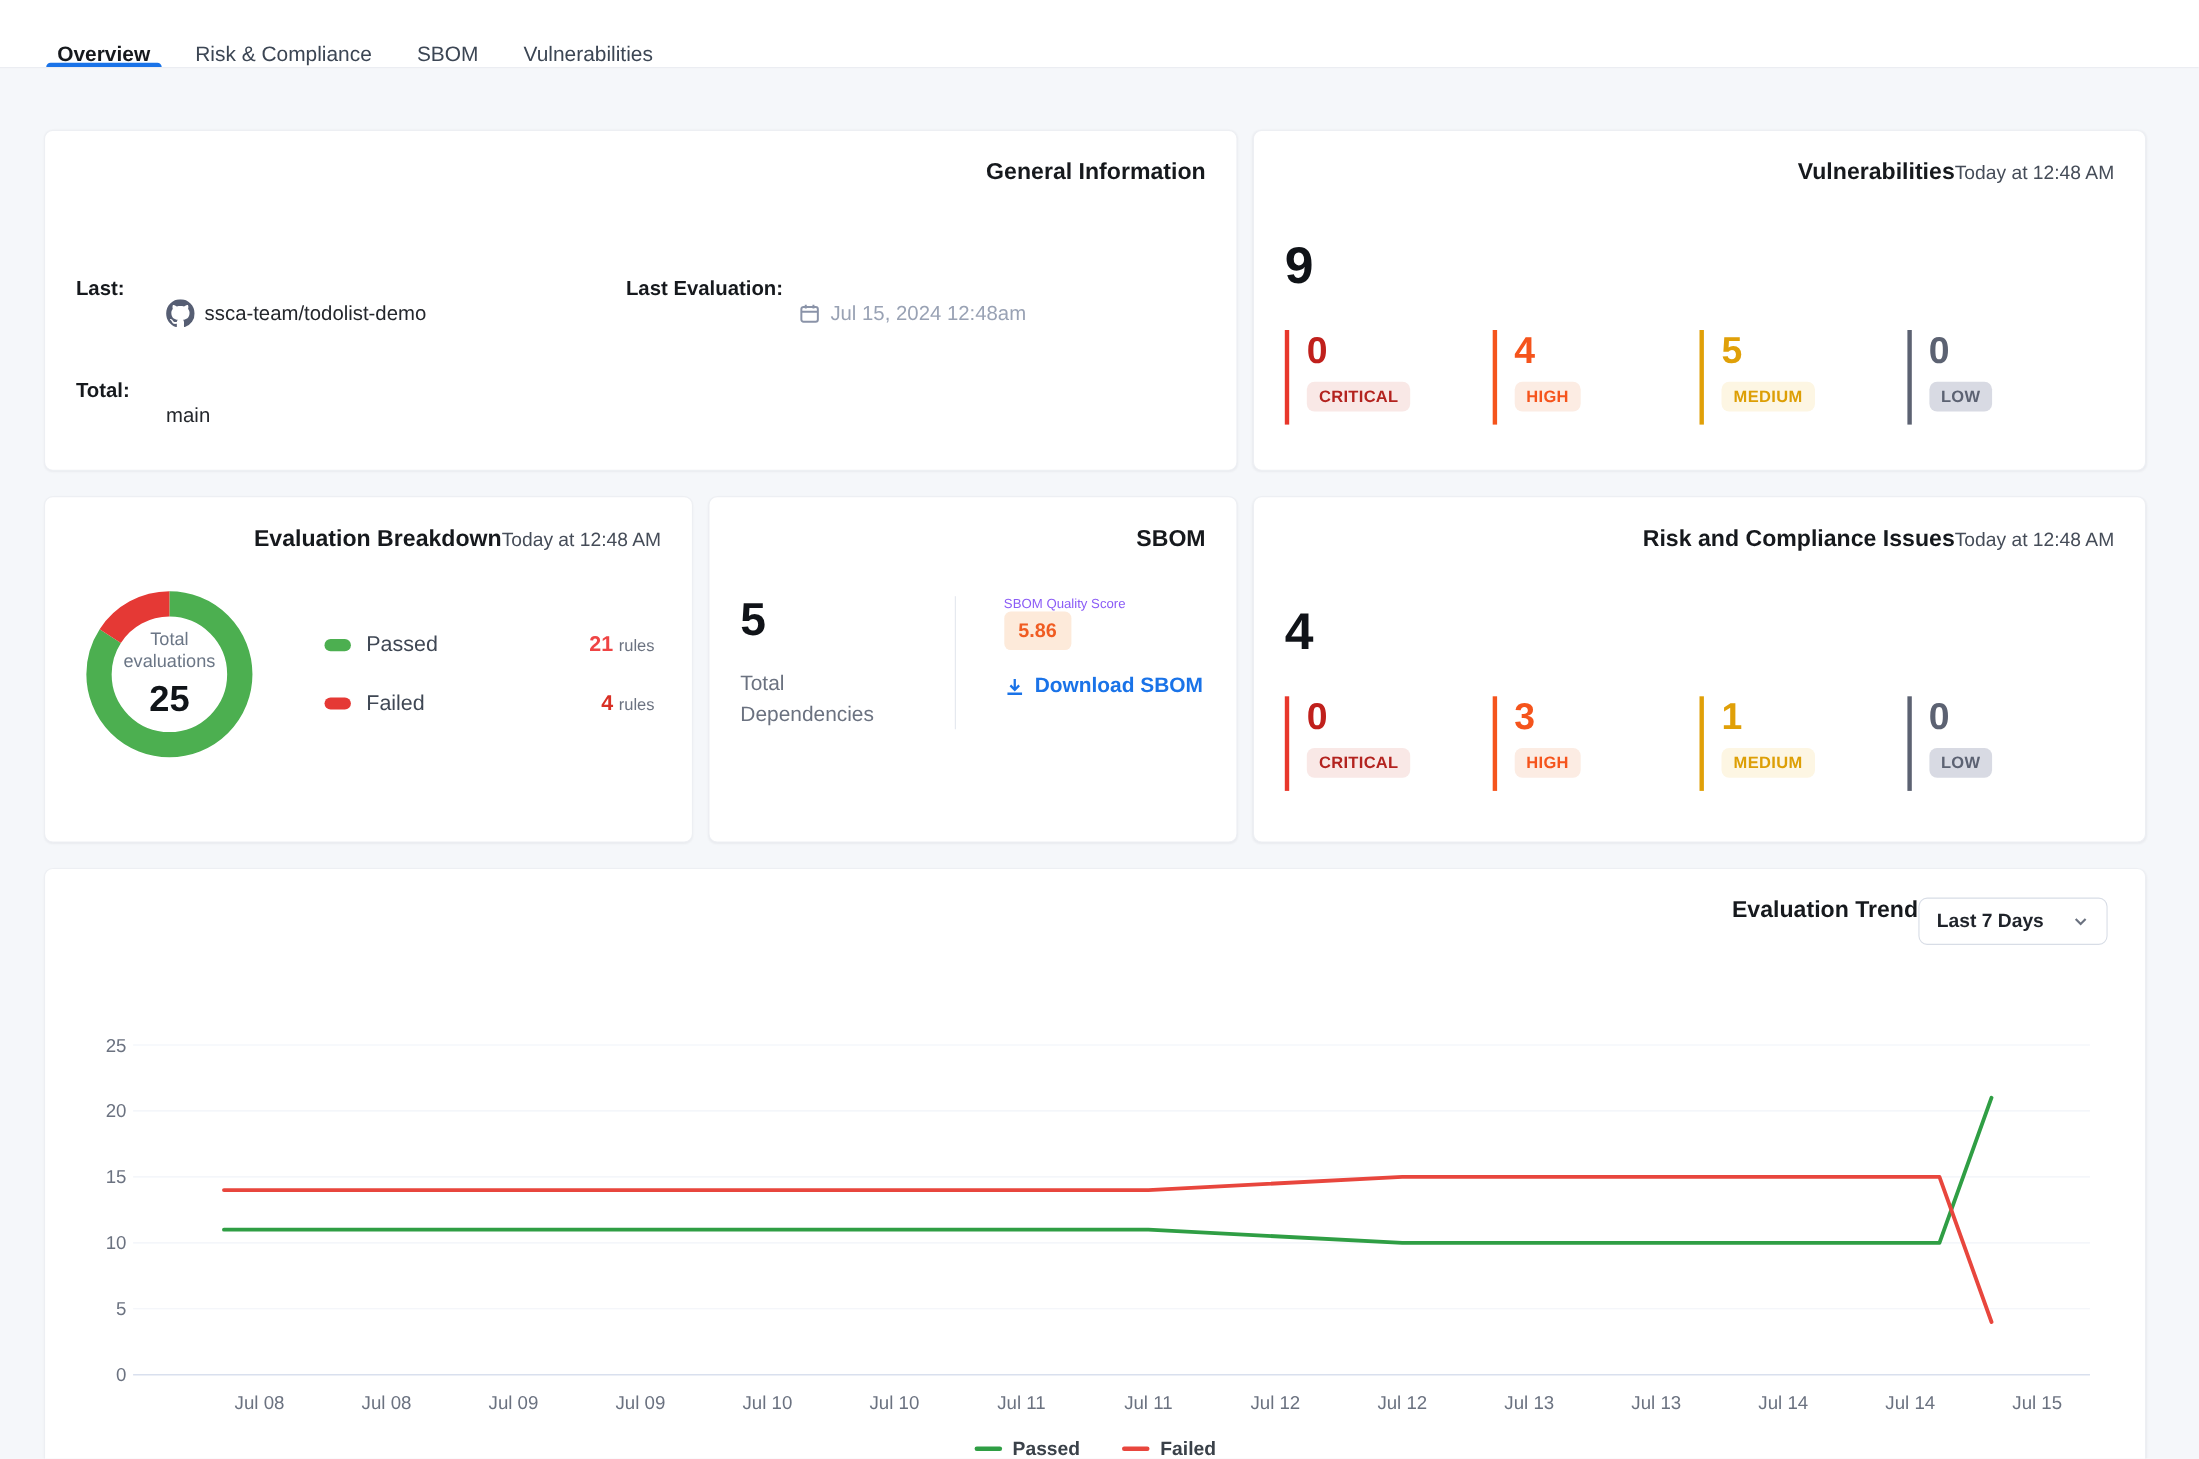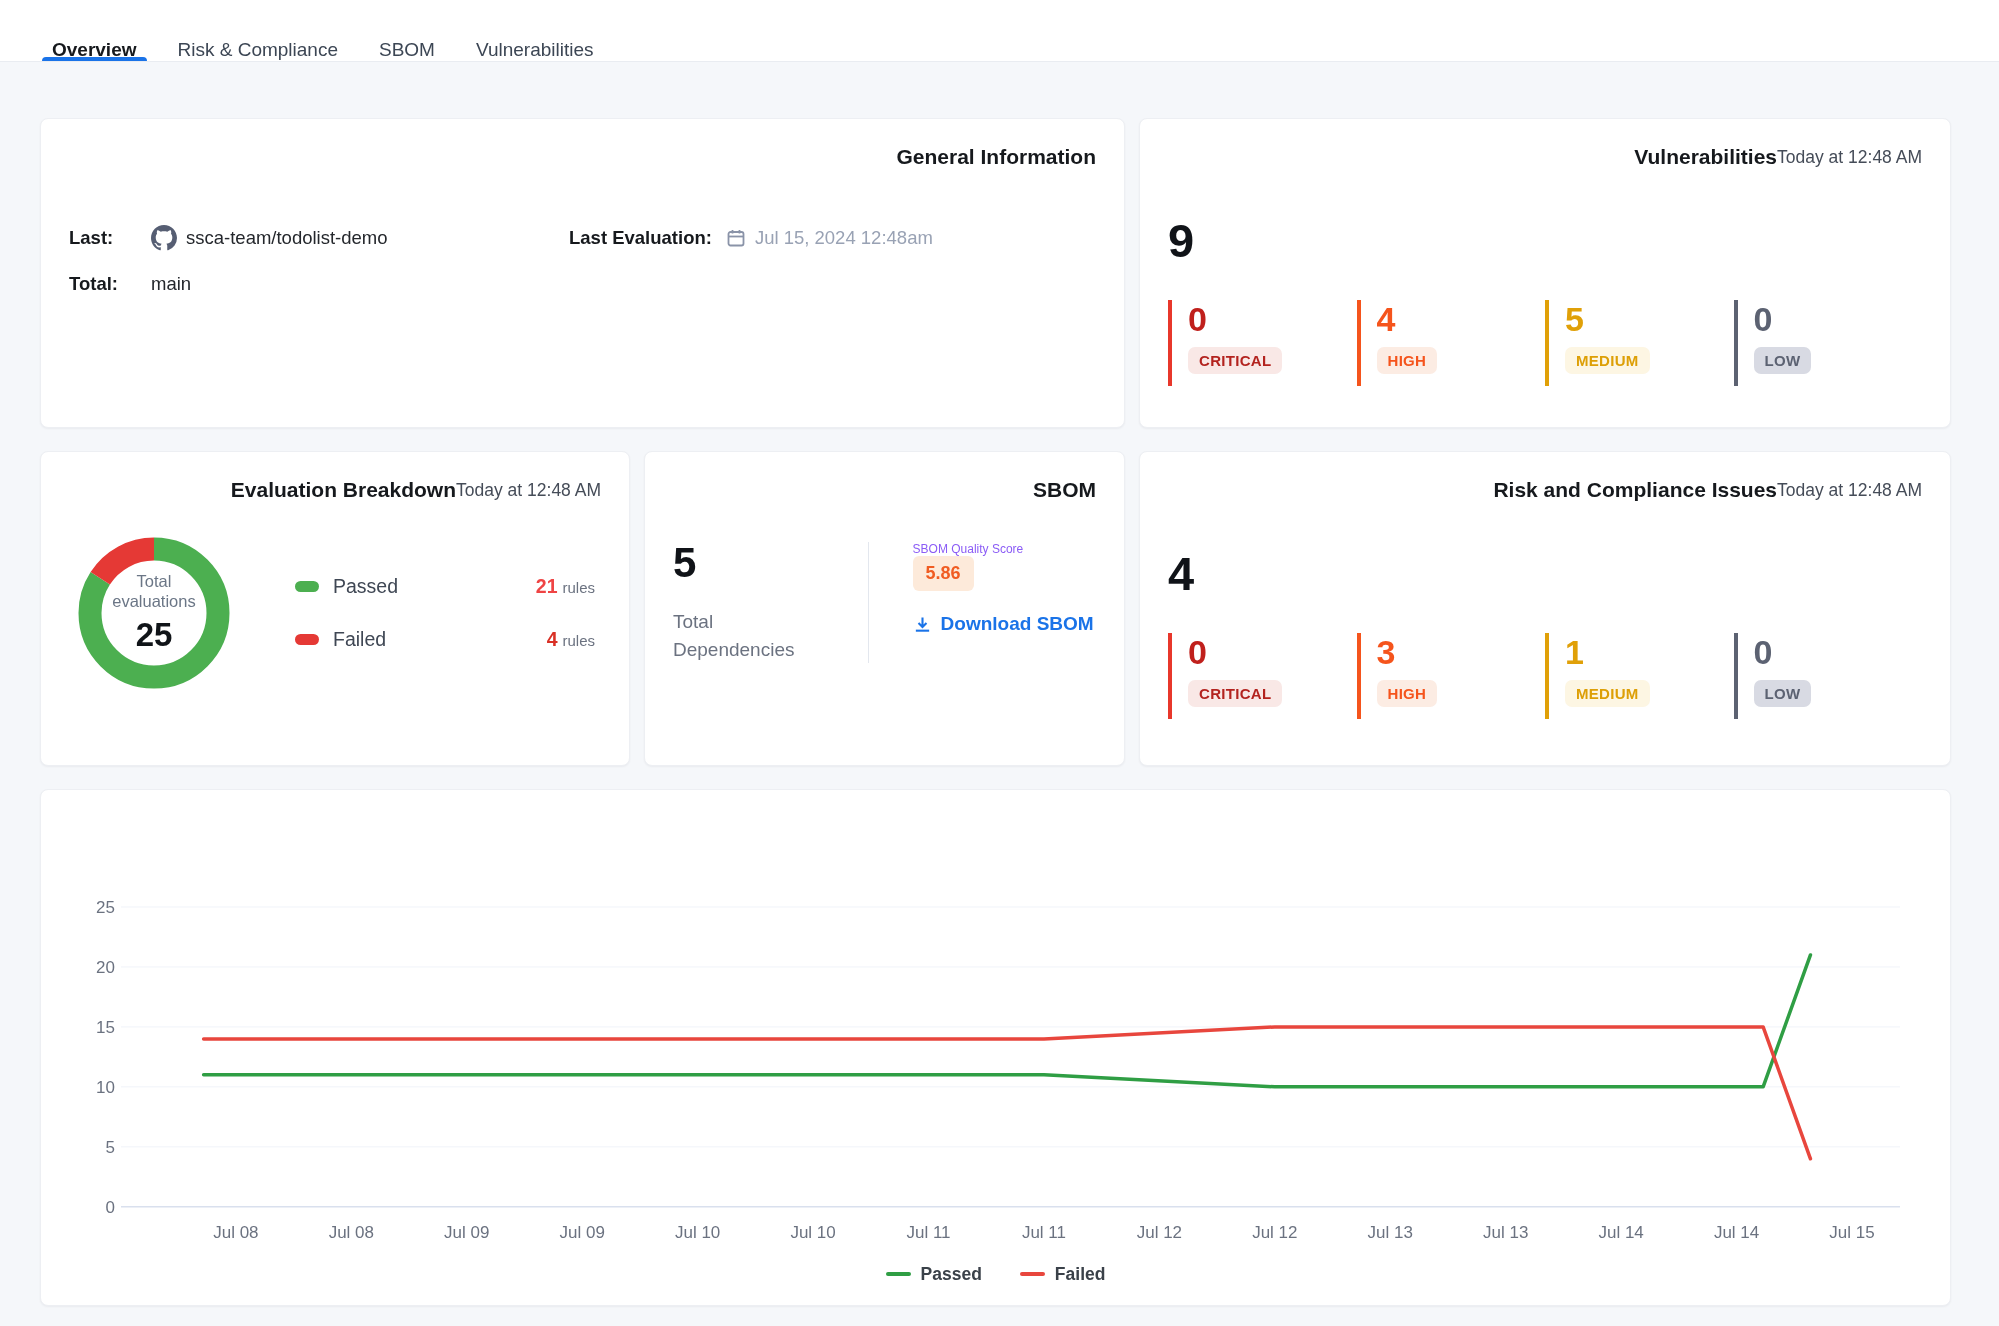--- a/index.html
+++ b/index.html
@@ -48,21 +48,21 @@
 
   
   .card-gi { grid-area:gi; }
   .info-grid {
     margin-top:56px; display:grid; grid-template-columns:500px 1fr; row-gap:22px;
     font-size:18.5px;
   }
   .info-pair { display:flex; align-items:center; gap:14px; }
   .info-label { font-weight:700; color:#16191d; min-width:68px; }
   .info-label.wide { min-width:130px; }
-  .info-value { color:#24272c; display:flex; align-items:center; gap:9px; }
+  .info-value { color:#24272c; display:flex; align-items:center; gap:9px;margin-top:47px; }
   .info-value.muted { color:#99a2b4; }
   .gh-icon svg { display:block; width:26px; height:26px; fill:#565e73; }
   .cal-icon svg { display:block; width:20px; height:20px; stroke:#8a93a8; fill:none; stroke-width:1.8; }
 
   
   .card-vu { grid-area:vu; }
   .card-rc { grid-area:rc; }
   .big-total { margin-top:48px; font-size:47px; font-weight:700; line-height:1; color:#101318; }
   .sev-row { display:flex; margin-top:36px; }
   .sev-item { flex:1; border-left:4px solid var(--bar,#ccc); padding:2px 6px 12px 16px; }
@@ -278,20 +278,31 @@
           <span class="sev-pill">MEDIUM</span>
         </div>
         <div class="sev-item" style="--bar: #5c6272; --num: #5c6272; --pill-bg: #d8dae3; --pill-text: #5c6272;">
           <div class="sev-count">0</div>
           <span class="sev-pill">LOW</span>
         </div>
       </div>
     </section>
 
     <section class="card card-tr">
+      <div class="card-header">
+        <h2>Evaluation Trend</h2>
+        <div class="select-box">
+          <span>Last 7 Days</span>
+          <span class="chev-icon">
+            <svg viewBox="0 0 15 15">
+                <path d="M3 5.5l4.5 4.5L12 5.5"></path>
+              </svg>
+          </span>
+        </div>
+      </div>
       <div class="chart-wrap">
         <svg id="trend-svg" viewBox="0 0 1842 420">
             <line x1="46" y1="377" x2="1826" y2="377" stroke="#d9e0ee" stroke-width="1.5"></line>
             <text x="40" y="383" text-anchor="end" font-size="17" fill="#6b7280" font-family="Liberation Sans, sans-serif">0</text>
             <line x1="46" y1="317" x2="1826" y2="317" stroke="#f0f3f9" stroke-width="1"></line>
             <text x="40" y="323" text-anchor="end" font-size="17" fill="#6b7280" font-family="Liberation Sans, sans-serif">5</text>
             <line x1="46" y1="257" x2="1826" y2="257" stroke="#f0f3f9" stroke-width="1"></line>
             <text x="40" y="263" text-anchor="end" font-size="17" fill="#6b7280" font-family="Liberation Sans, sans-serif">10</text>
             <line x1="46" y1="197" x2="1826" y2="197" stroke="#f0f3f9" stroke-width="1"></line>
             <text x="40" y="203" text-anchor="end" font-size="17" fill="#6b7280" font-family="Liberation Sans, sans-serif">15</text>

